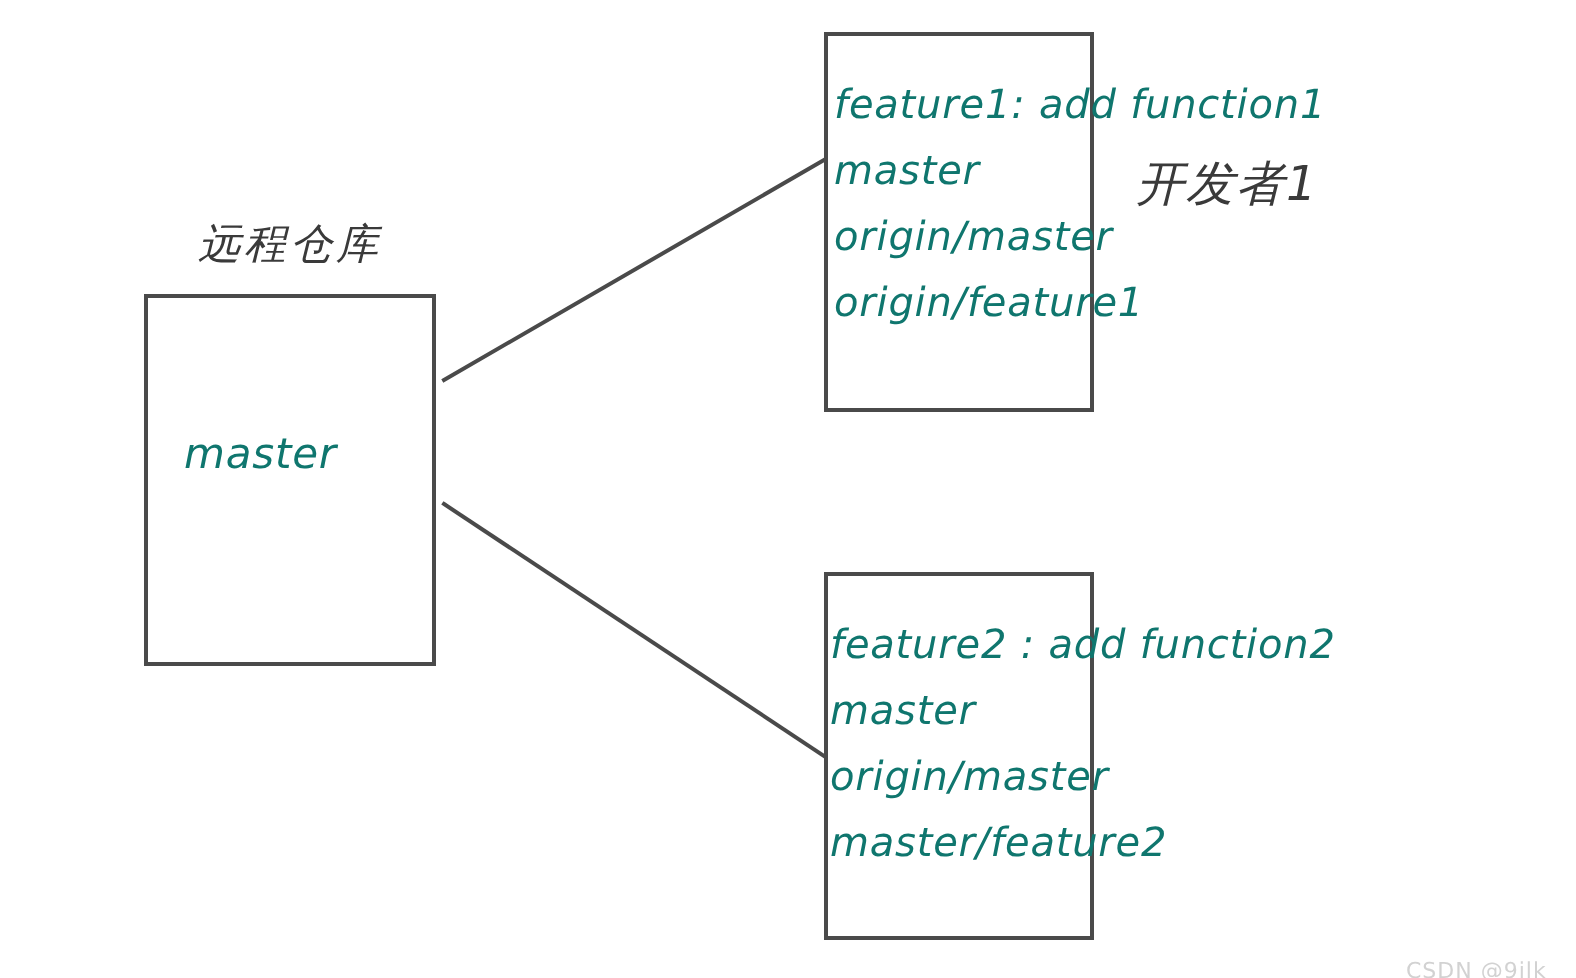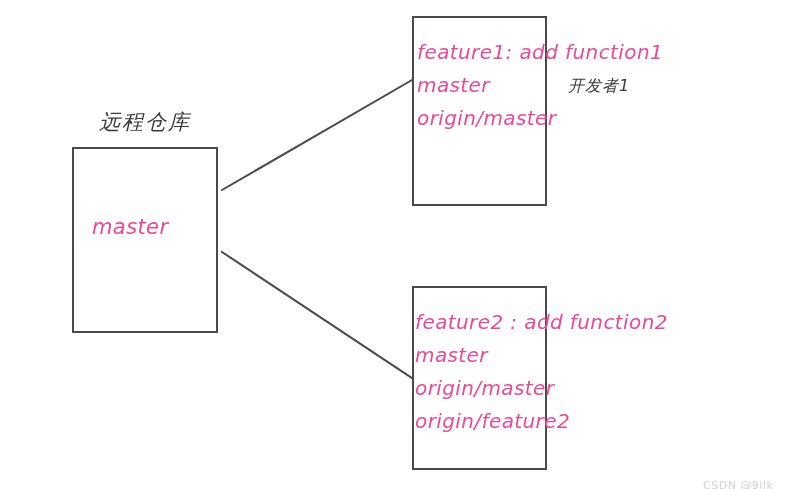--- a/index.html
+++ b/index.html
@@ -46,21 +46,21 @@
     height: 190px;
   }
   #dev2-box {
     left: 412px;
     top: 286px;
     width: 135px;
     height: 184px;
   }
   .hand {
     font-family: "DejaVu Sans", sans-serif;
-    color: #ec4899;
+    color: #0f766e;
     font-style: italic;
     font-weight: 400;
     letter-spacing: 0.4px;
     white-space: nowrap;
   }
   .cjk {
     font-family: "DejaVu Sans", sans-serif;
     color: #3a3a3a;
     font-style: italic;
     white-space: nowrap;
@@ -89,21 +89,21 @@
     top: 36px;
   }
   #dev2-lines {
     left: 415px;
     top: 306px;
   }
   #dev1-label {
     position: absolute;
     left: 568px;
     top: 76px;
-    font-size: 16px;
+    font-size: 24px;
     letter-spacing: 1px;
   }
   #dev2-label {
     position: absolute;
     left: 563px;
     top: 342px;
     font-size: 23px;
     letter-spacing: 1px;
   }
   #watermark {
@@ -137,29 +137,30 @@
   <div class="hand repo-lines">
     <span class="line-row">master</span>
   </div>
 
   <div class="box" id="dev1-box"></div>
 
   <div class="hand dev-lines" id="dev1-lines">
     <span class="line-row">feature1: add function1</span>
     <span class="line-row">master</span>
     <span class="line-row">origin/master</span>
+    <span class="line-row">origin/feature1</span>
   </div>
 
   <div class="cjk" id="dev1-label">开发者1</div>
 
   <div class="box" id="dev2-box"></div>
 
   <div class="hand dev-lines" id="dev2-lines">
     <span class="line-row">feature2 : add function2</span>
     <span class="line-row">master</span>
     <span class="line-row">origin/master</span>
-    <span class="line-row">origin/feature2</span>
+    <span class="line-row">master/feature2</span>
   </div>
 
 
   <div id="watermark">CSDN @9ilk</div>
 
 </div>
 
 </body></html>

